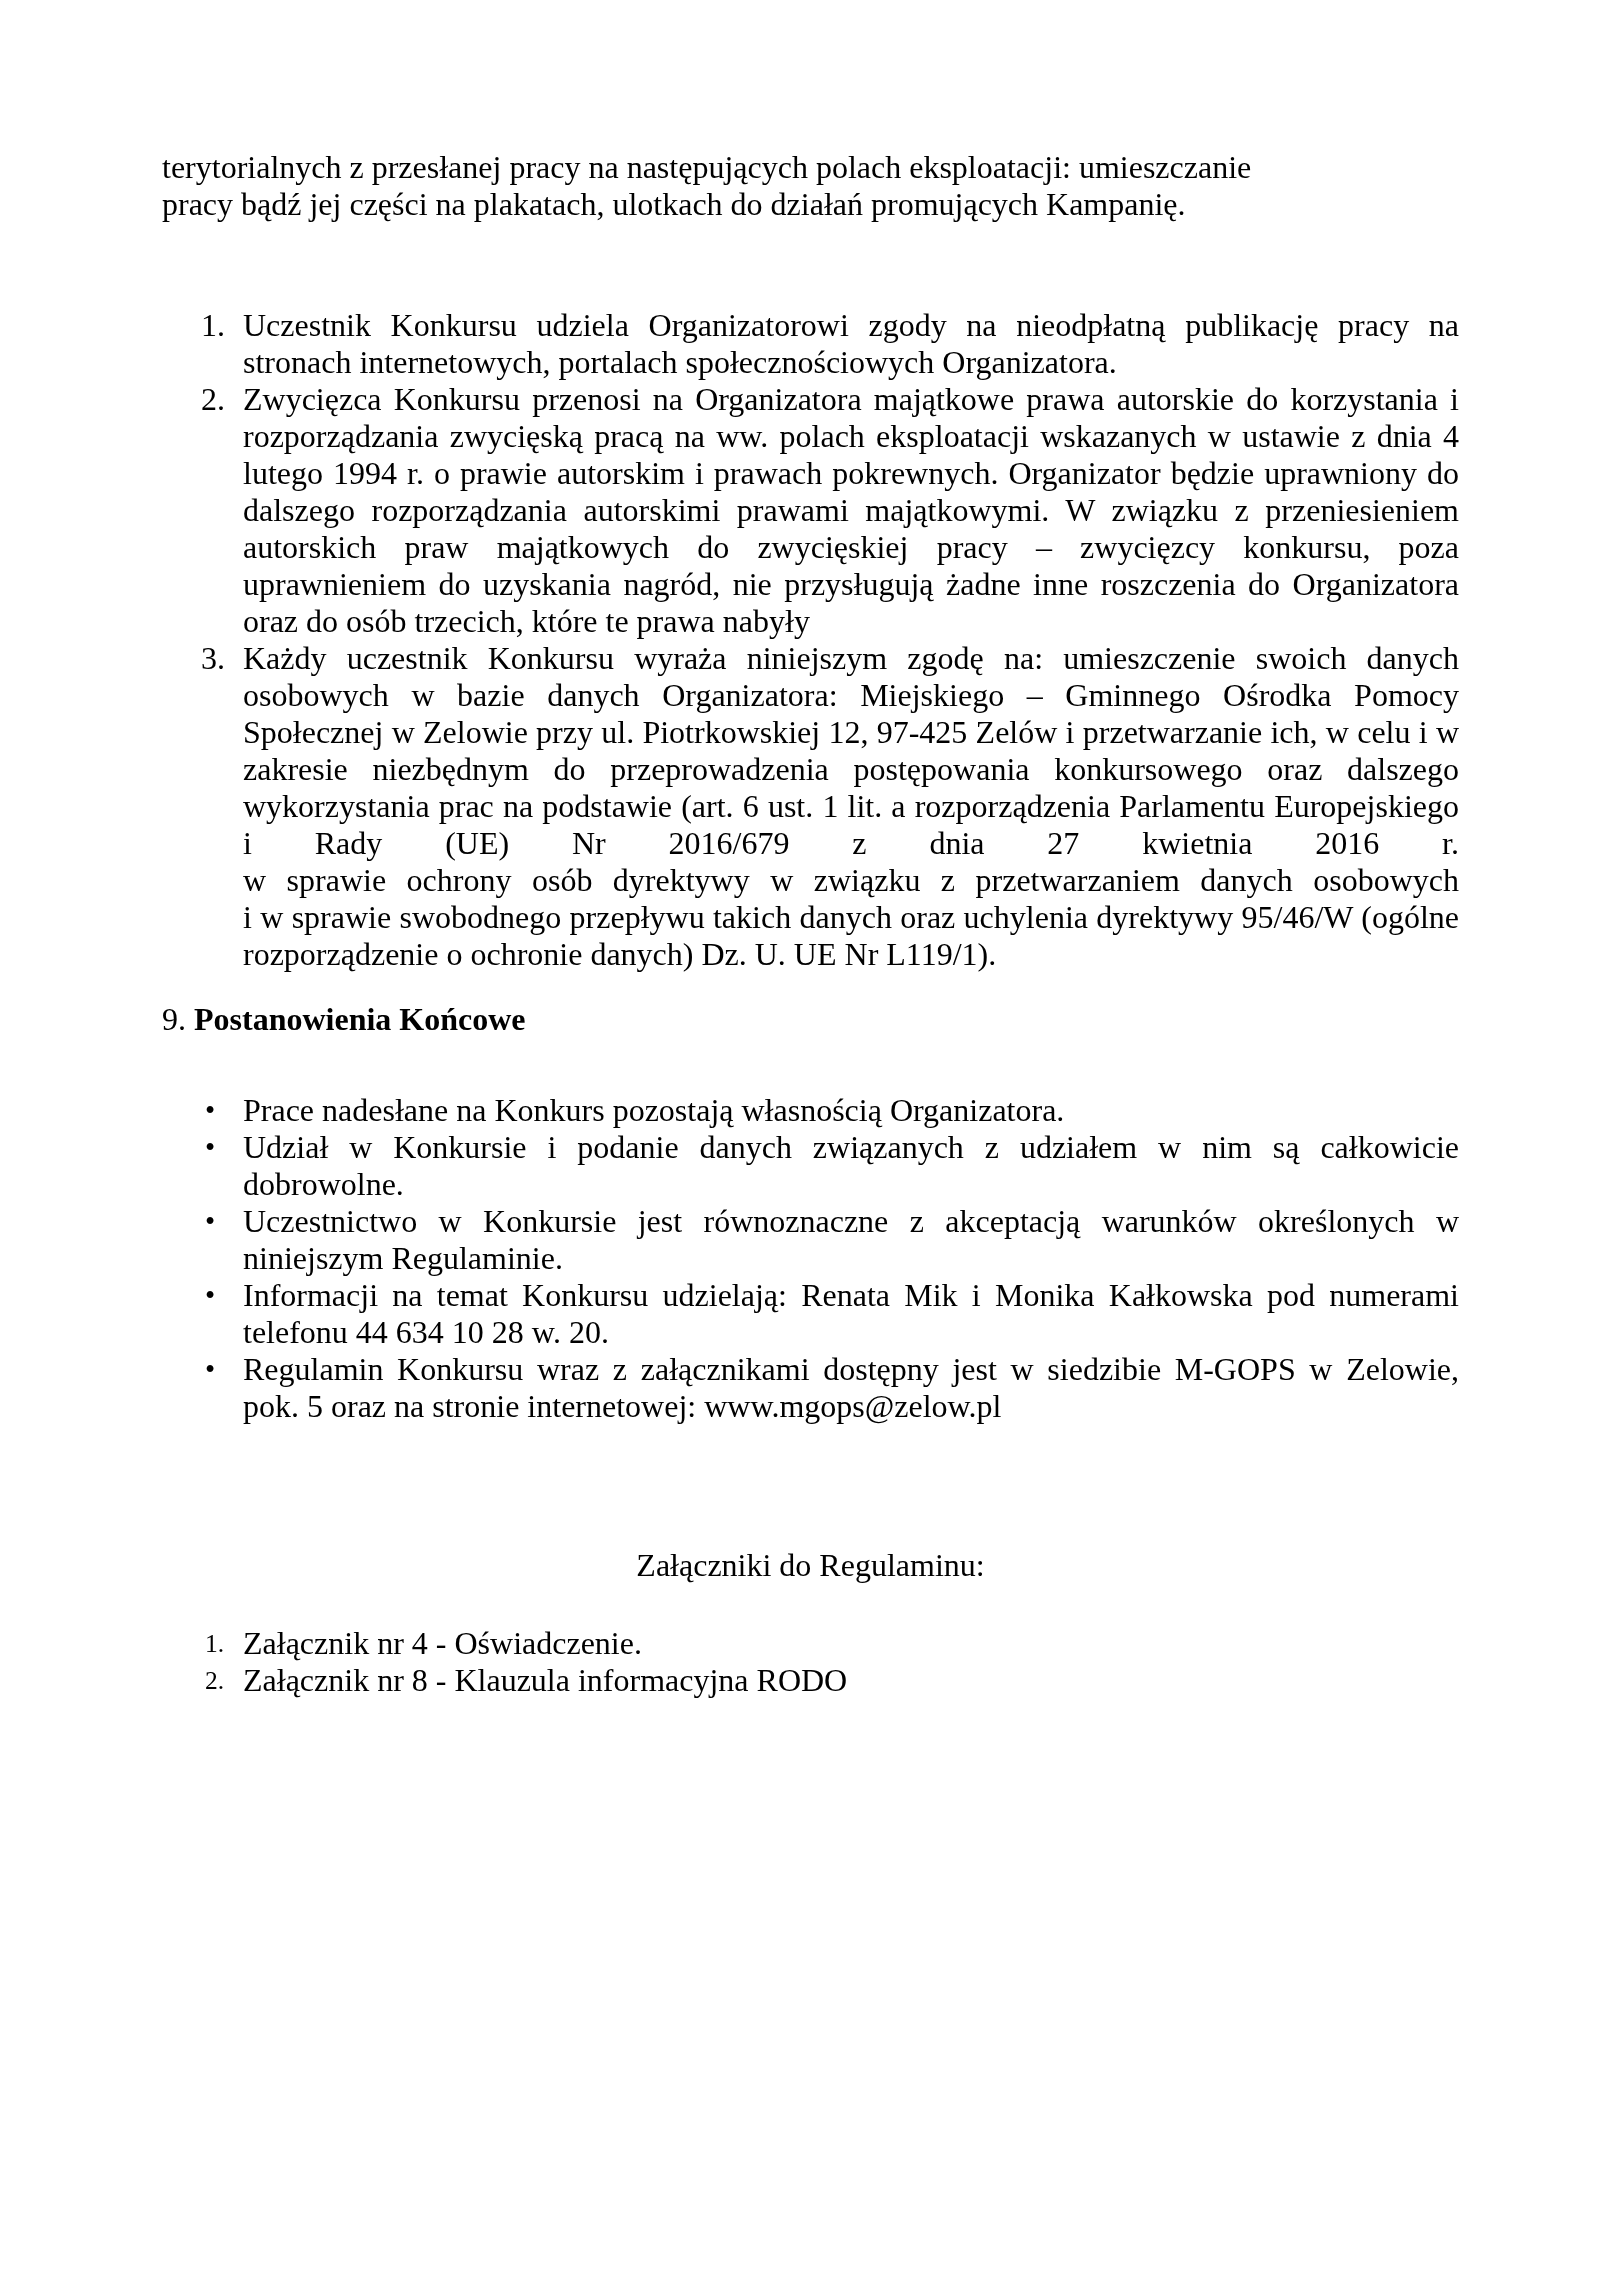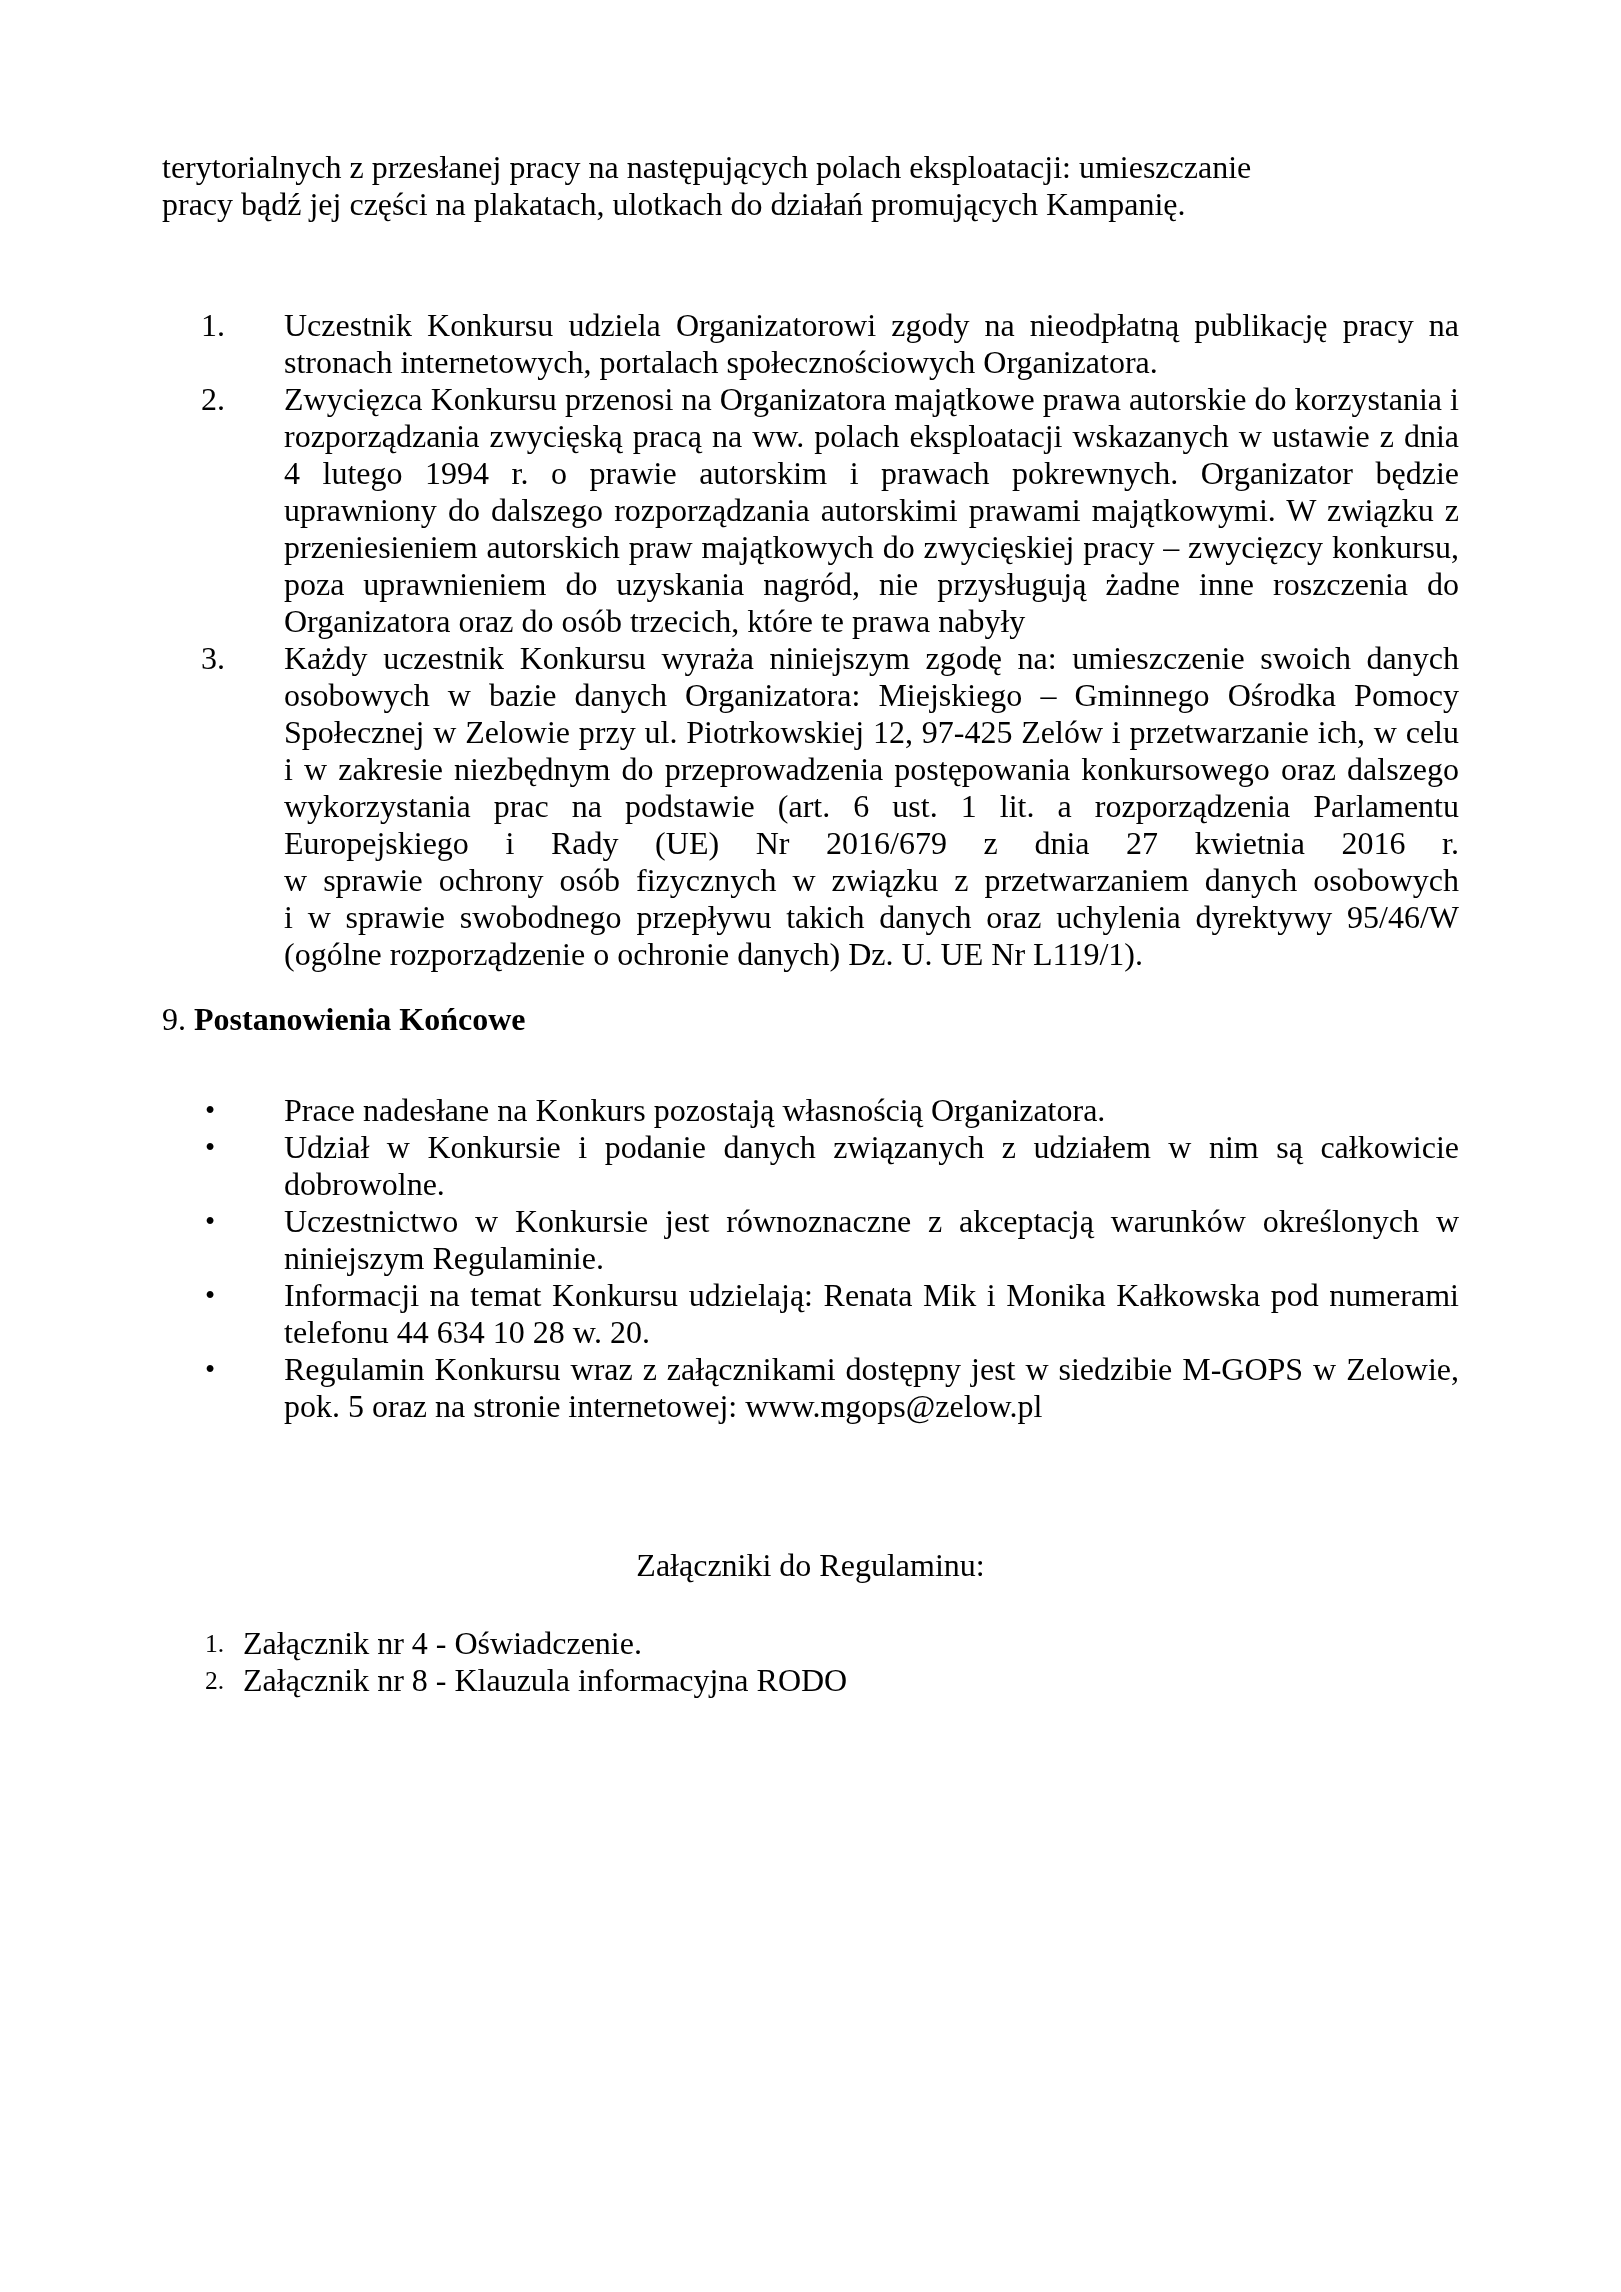--- a/index.html
+++ b/index.html
@@ -21,21 +21,21 @@
 
   
   .hlist { margin-top: 84px; }
   .hitem { display: flex; align-items: flex-start; }
   .marker-col {
     flex: 0 0 81px;
     width: 81px;
     padding-left: 39px;
   }
   .text-col { flex: 1 1 auto; min-width: 0; }
-  .chunk { text-align: justify; margin-left: 41px; }
+  .chunk { text-align: justify; }
   .chunk.stretch { text-align: justify; text-align-last: justify; }
 
   
   .section-heading { margin-top: 28px; }
   .section-heading .num { font-weight: normal; }
   .section-heading .ttl { font-weight: bold; }
 
   
   .bullets { margin-top: 54px; }
   .bullets .marker-col { padding-left: 43px; }
@@ -69,21 +69,21 @@
       <span class="marker-col">2.</span>
       <div class="text-col">
         <div class="chunk">Zwycięzca Konkursu przenosi na Organizatora majątkowe prawa autorskie do korzystania i rozporządzania zwycięską pracą na ww. polach eksploatacji wskazanych w ustawie z dnia 4 lutego 1994 r. o prawie autorskim i prawach pokrewnych. Organizator będzie uprawniony do dalszego rozporządzania autorskimi prawami majątkowymi. W związku z przeniesieniem autorskich praw majątkowych do zwycięskiej pracy – zwycięzcy konkursu, poza uprawnieniem do uzyskania nagród, nie przysługują żadne inne roszczenia do Organizatora oraz do osób trzecich, które te prawa nabyły</div>
       </div>
     </div>
 
     <div class="hitem">
       <span class="marker-col">3.</span>
       <div class="text-col">
         <div class="chunk stretch">Każdy uczestnik Konkursu wyraża niniejszym zgodę na: umieszczenie swoich danych osobowych w bazie danych Organizatora: Miejskiego – Gminnego Ośrodka Pomocy Społecznej w Zelowie przy ul. Piotrkowskiej 12, 97-425 Zelów i przetwarzanie ich, w celu i w zakresie niezbędnym do przeprowadzenia postępowania konkursowego oraz dalszego wykorzystania prac na podstawie (art. 6 ust. 1 lit. a rozporządzenia Parlamentu Europejskiego i Rady (UE) Nr 2016/679 z dnia 27 kwietnia 2016 r.</div>
-        <div class="chunk stretch">w sprawie ochrony osób fizycznych w związku z przetwarzaniem danych osobowych</div>
+        <div class="chunk stretch">w sprawie ochrony osób dyrektywy w związku z przetwarzaniem danych osobowych</div>
         <div class="chunk">i w sprawie swobodnego przepływu takich danych oraz uchylenia dyrektywy 95/46/W (ogólne rozporządzenie o ochronie danych) Dz. U. UE Nr L119/1).</div>
       </div>
     </div>
 
   </div>
 
   <div class="section-heading">
     <span class="num">9.</span>
     <span class="ttl">Postanowienia Końcowe</span>
   </div>

